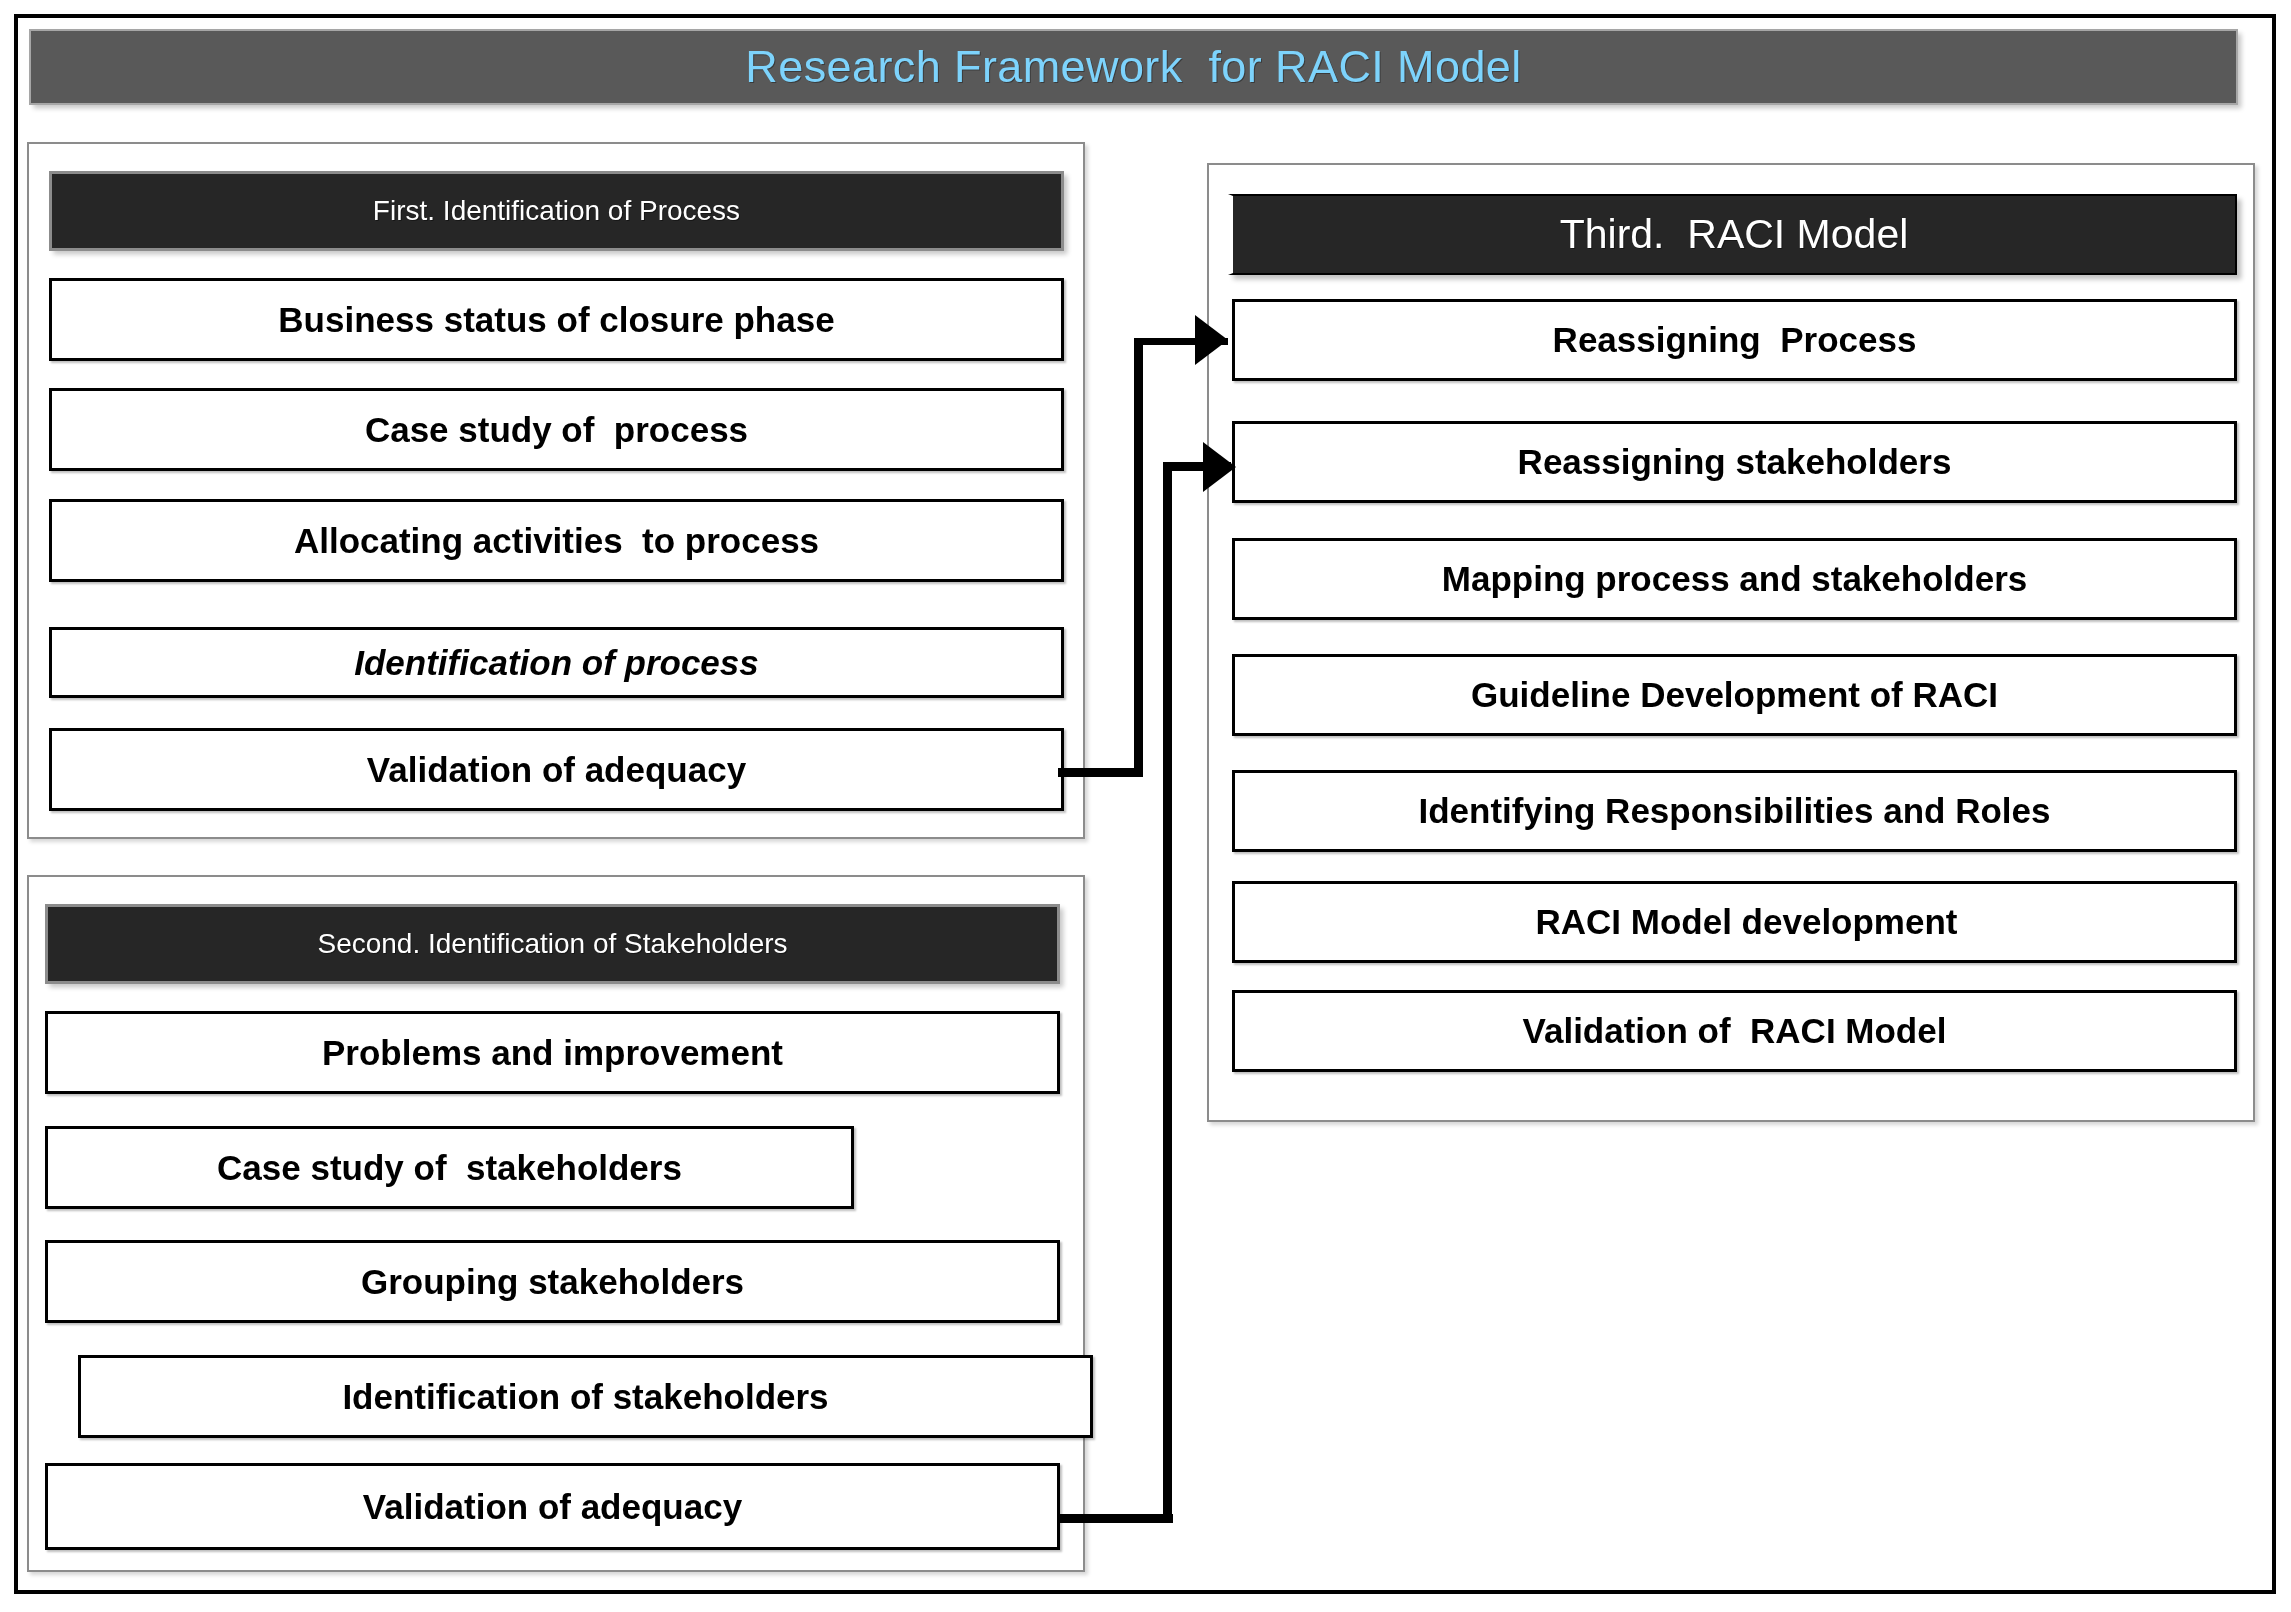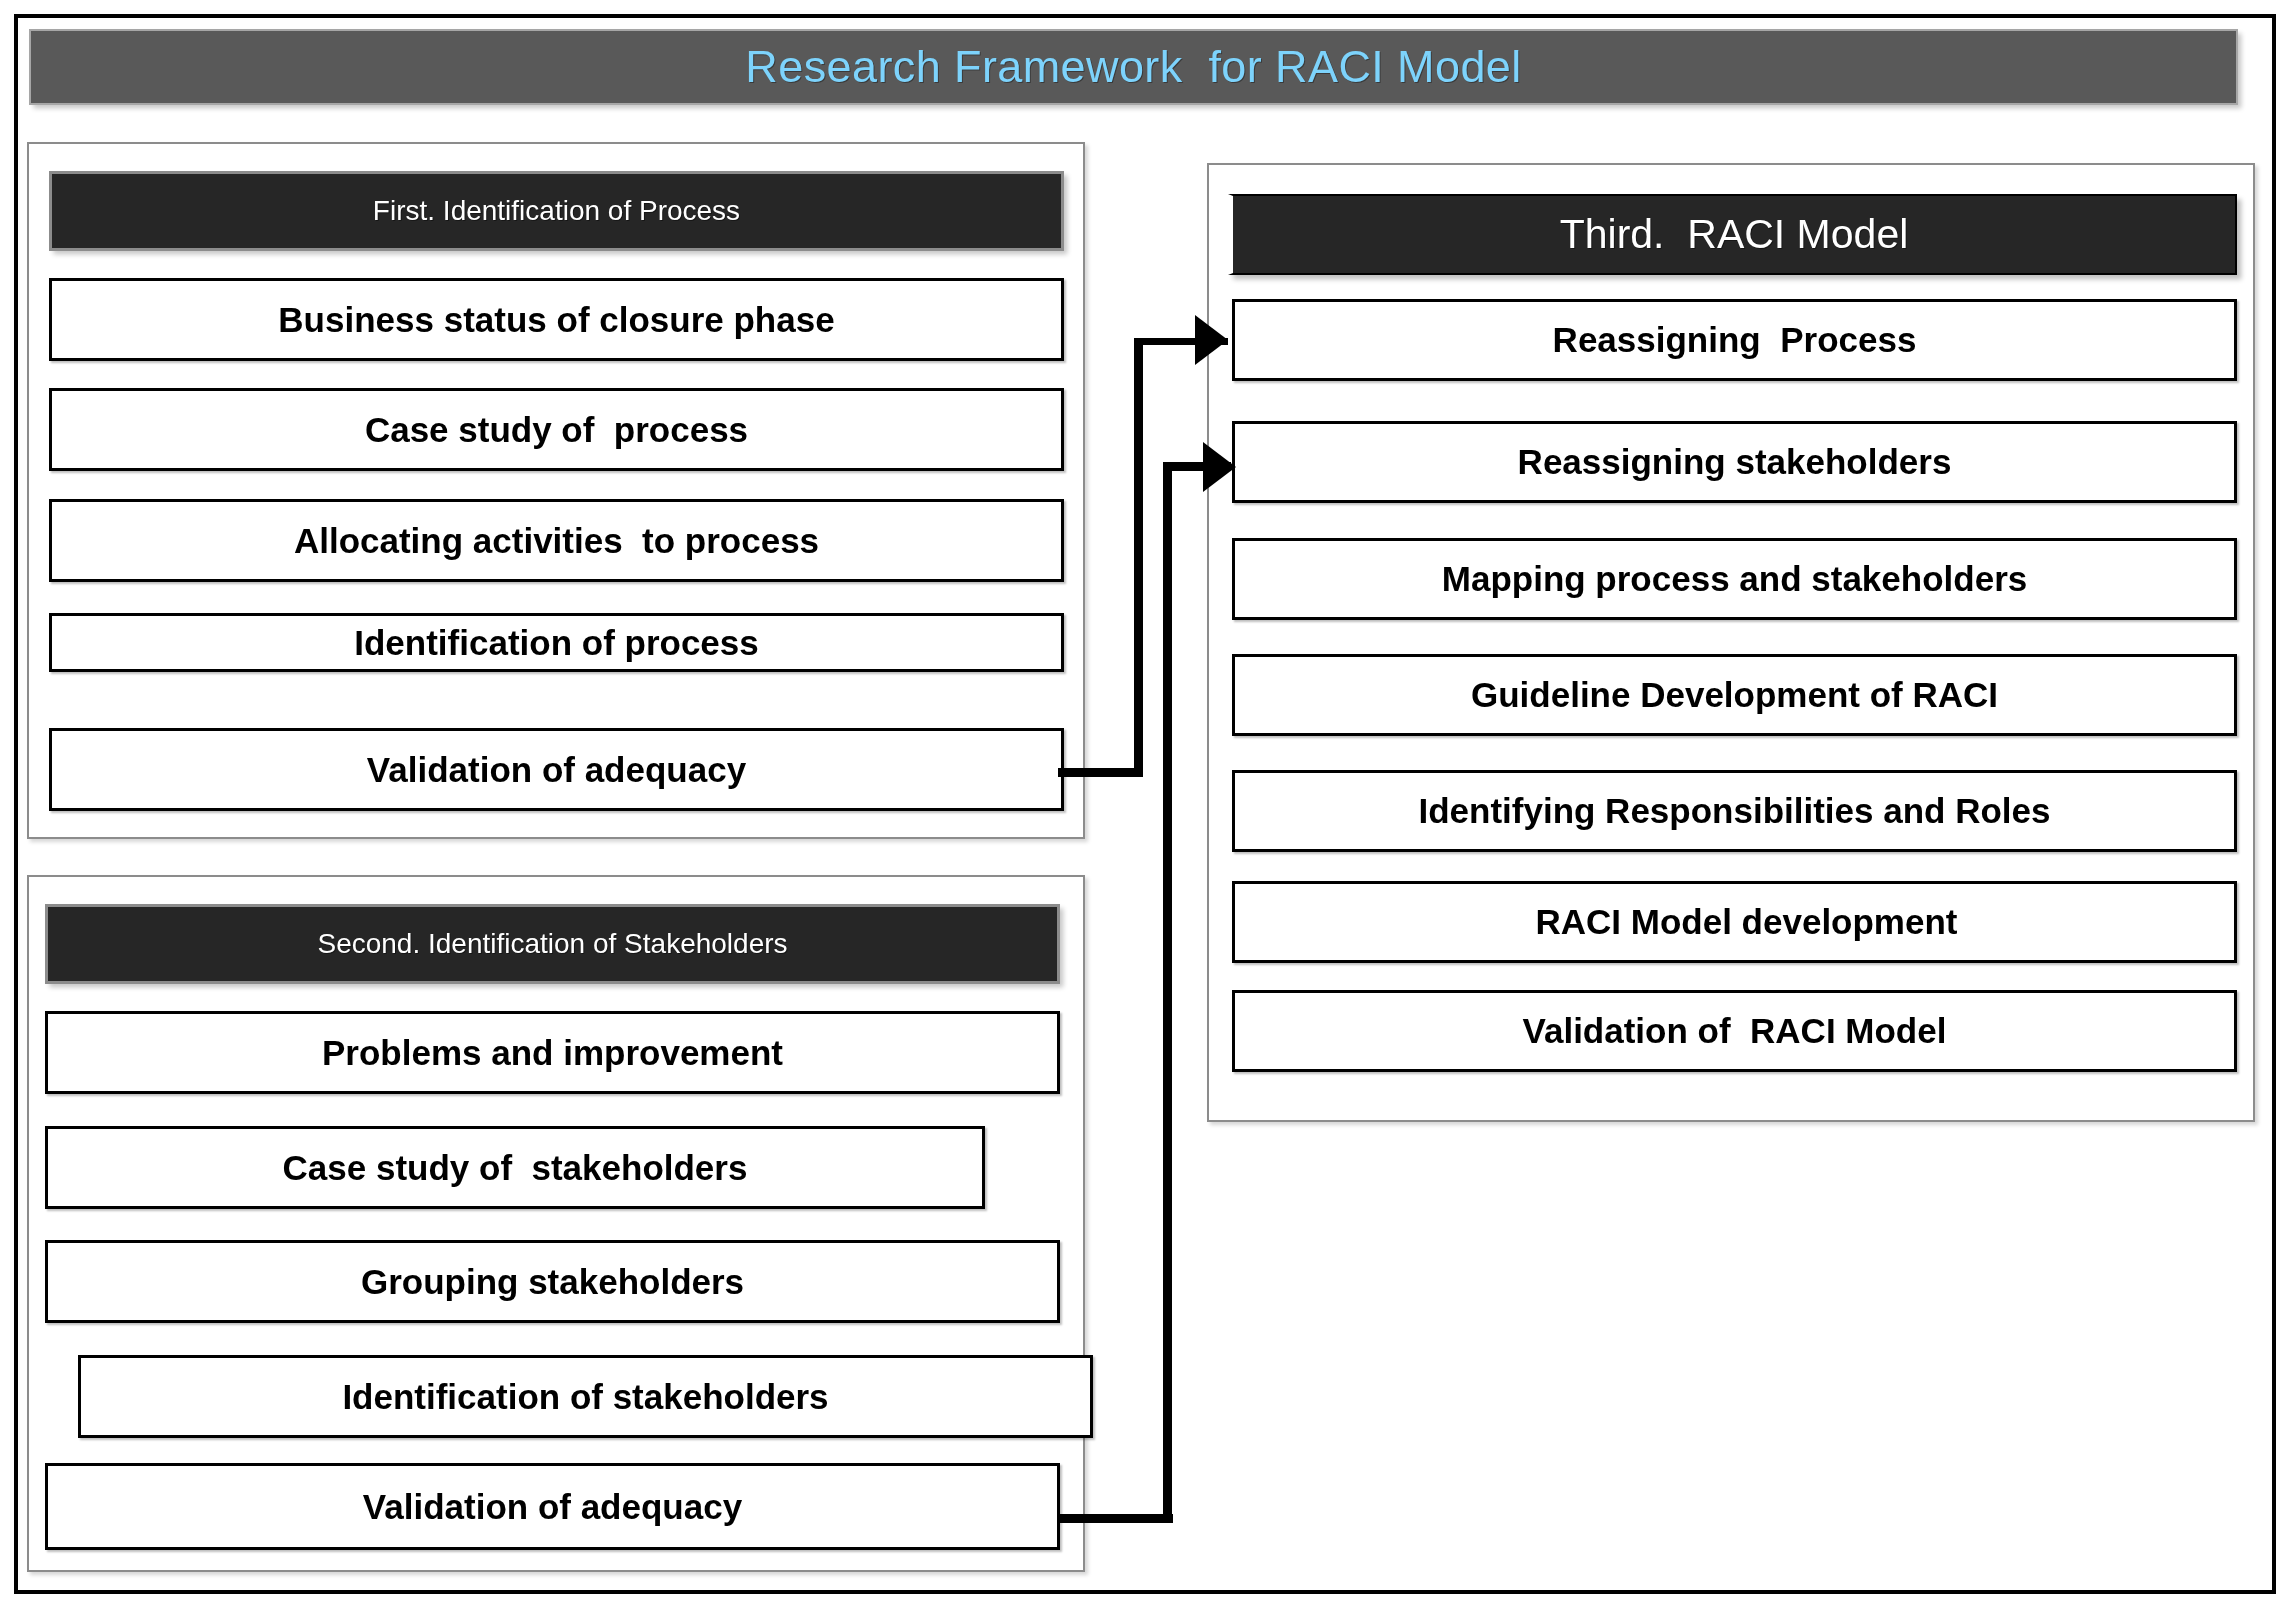--- a/index.html
+++ b/index.html
@@ -158,37 +158,37 @@
 
   <div class="item col-left" style="top:388px;  height:83px;">
     <span class="item-text">Case study of  process</span>
   </div>
   <div class="item col-left" style="top:278px;  height:83px;">
     <span class="item-text">Business status of closure phase</span>
   </div>
   <div class="item col-left" style="top:499px;  height:83px;">
     <span class="item-text">Allocating activities  to process</span>
   </div>
-  <div class="item col-left" style="top:613px;  height:59px;">
+  <div class="item col-left" style="top:627px;  height:71px;font-style:italic;">
     <span class="item-text">Identification of process</span>
   </div>
   <div class="item col-left" style="top:728px;  height:83px;">
     <span class="item-text">Validation of adequacy</span>
   </div>
 
   <div class="panel" id="panel-second"></div>
 
   <div class="sec-header" id="hdr-second">
     <span class="sec-header-text">Second. Identification of Stakeholders</span>
   </div>
 
   <div class="item" style="left:45px; width:1015px; top:1011px; height:83px;">
     <span class="item-text">Problems and improvement</span>
   </div>
-  <div class="item" style="left:45px; width:940px; top:1126px; height:83px;">
+  <div class="item" style="left:45px; width:809px; top:1126px; height:83px;">
     <span class="item-text">Case study of  stakeholders</span>
   </div>
   <div class="item" style="left:45px; width:1015px; top:1240px; height:83px;">
     <span class="item-text">Grouping stakeholders</span>
   </div>
   <div class="item" style="left:45px; width:1015px; top:1355px; height:83px;margin-left:33px;">
     <span class="item-text">Identification of stakeholders</span>
   </div>
   <div class="item" style="left:45px; width:1015px; top:1463px; height:87px;">
     <span class="item-text">Validation of adequacy</span>

